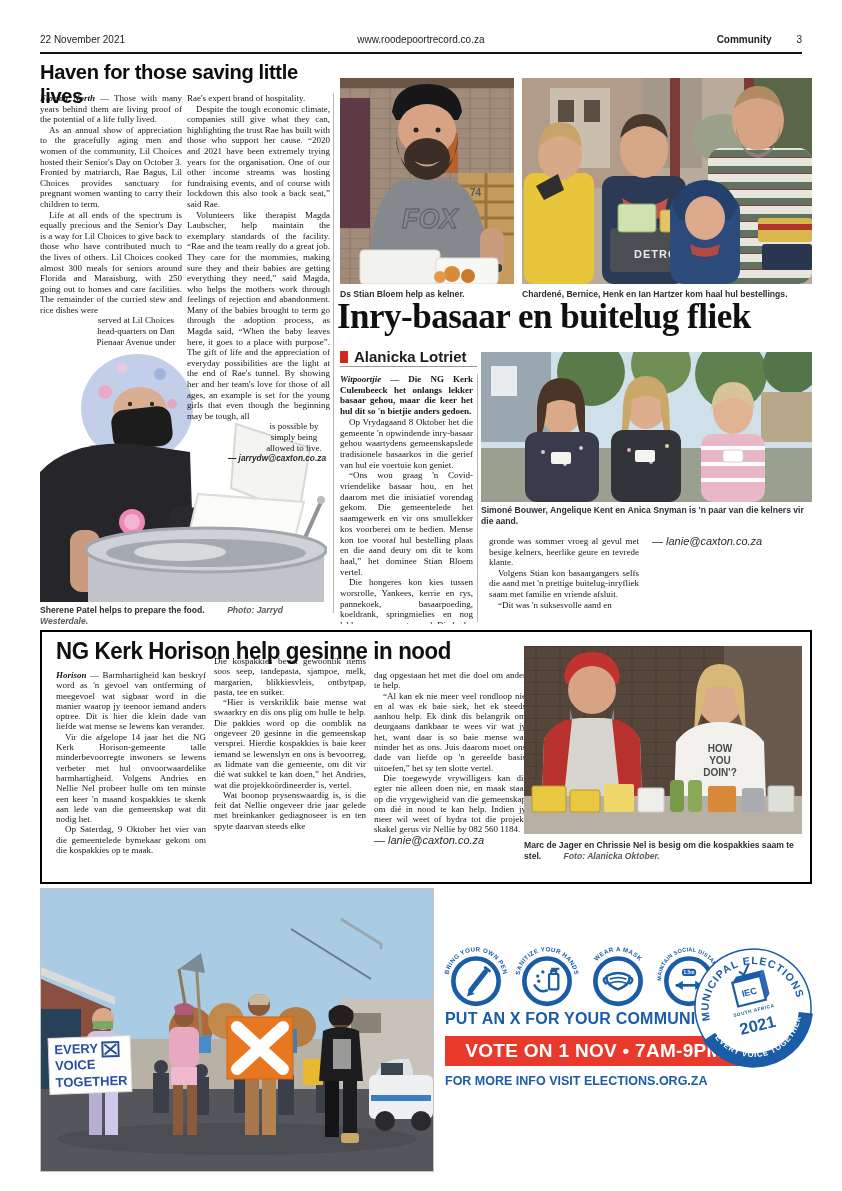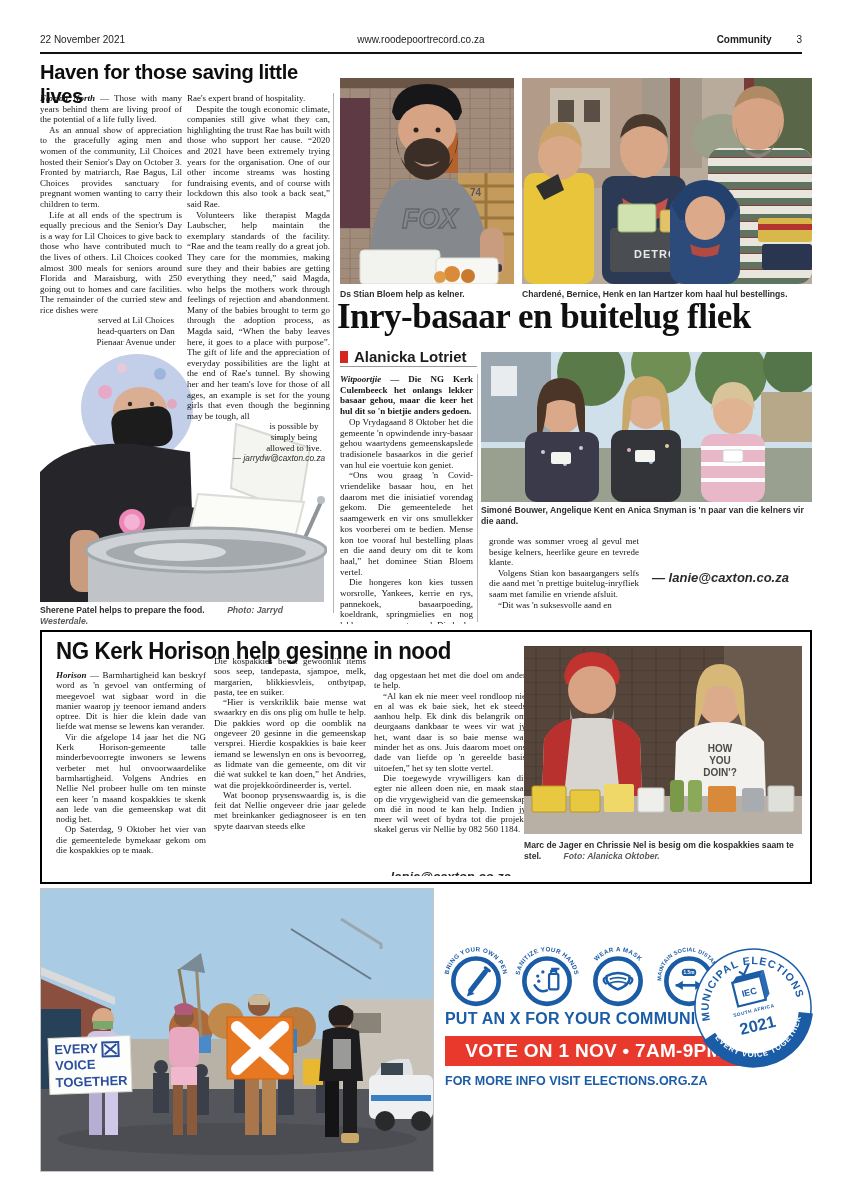--- a/index.html
+++ b/index.html
@@ -18,22 +18,22 @@
            color:#0d0d0d;transform:scaleX(.96);transform-origin:left;}
   .h-inry{font-family:"Liberation Serif",serif;font-weight:bold;font-size:35px;letter-spacing:-0.5px;color:#101010;}
   .h-ng{font-family:"Liberation Sans",sans-serif;font-weight:bold;font-size:23px;letter-spacing:-0.4px;color:#101010;transform:scaleX(.97);transform-origin:left;}
   
   .bt{font-size:9px;line-height:10.6px;text-align:justify;color:#161616;overflow:hidden;}
   .bt p{margin:0;text-indent:9px;}
   .bt p.nofirst{text-indent:0;}
   .dateline{font-weight:bold;font-style:italic;}
   .introb{font-weight:bold;}
   .wrapfrag{text-align:center;margin-left:auto;text-indent:0 !important;}
-  .signoff{font-family:"Liberation Sans",sans-serif;font-style:italic;font-weight:normal;font-size:8.3px;color:#2b2b2b;text-align:center;}
-  .signoff2{font-family:"Liberation Sans",sans-serif;font-style:italic;font-weight:bold;font-size:13px;color:#2b2b2b;margin-top:37px;}
+  .signoff{font-family:"Liberation Sans",sans-serif;font-style:italic;font-weight:bold;font-size:8.3px;color:#2b2b2b;text-align:left;}
+  .signoff2{font-family:"Liberation Sans",sans-serif;font-style:italic;font-weight:normal;font-size:11px;color:#2b2b2b;}
   
   .cap{font-family:"Liberation Sans",sans-serif;font-size:8.6px;line-height:11px;font-weight:bold;color:#2e2e2e;}
   .cap .credit{font-style:italic;color:#5a5a5a;margin-left:20px;}
   
   .byline{display:flex;align-items:center;font-family:"Liberation Sans",sans-serif;font-weight:bold;font-size:15px;color:#1c1c1c;}
   .byline .sq{width:8px;height:12px;background:#d2281e;margin-right:6px;}
   
   .ngbox{border:2px solid #000;background:#fff;}
   
   .ph{overflow:hidden;background:#ccc;}

